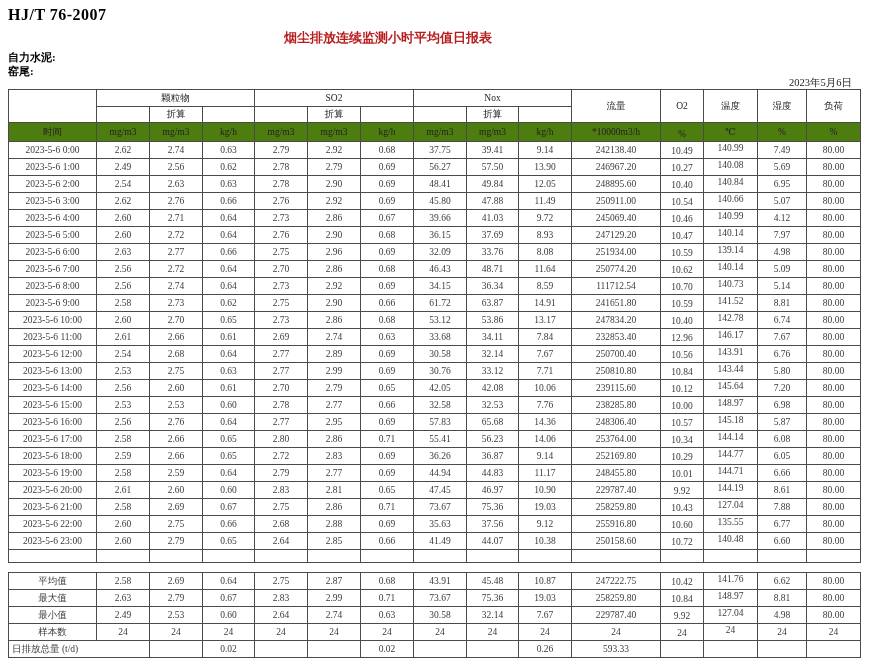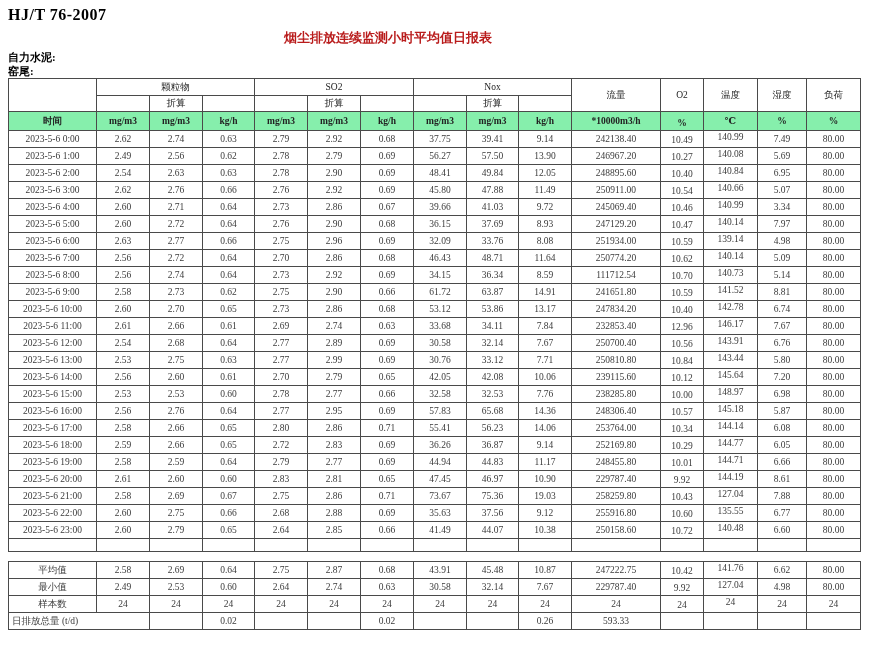--- a/index.html
+++ b/index.html
@@ -19,40 +19,41 @@
   td, th {
     border:1px solid #4a4a4a;
     font-size:9.5px; font-weight:normal;
     text-align:center; vertical-align:middle;
     padding:0; height:15px; line-height:11px;
     overflow:hidden; white-space:nowrap; color:#3a3a3a;
   }
   thead th { color:#222; }
   .hdr-row1 th { height:16px; }
   .hdr-row2 th { height:15px; }
-  .units-row th { background:#86efac; height:17px;font-weight:bold; }
+  .units-row th { background:#4d7c0f; height:17px; }
   td.o2cell, th.o2cell { vertical-align:bottom; padding-bottom:1px; }
   td.tempcell { vertical-align:top; padding-top:1px; }
   tr.spacer-row td { height:11px; }
   .summary-table { margin-top:9px; }
   .daily-label { text-align:left; padding-left:3px; }
 </style>
 </head>
 <body>
 
 <div class="page">
 
   <div class="std-code">HJ/T  76-2007</div>
 
   <div class="title-wrap">
     <span class="report-title">烟尘排放连续监测小时平均值日报表</span>
   </div>
 
   <div class="company-line">自力水泥:</div>
   <div class="location-line">窑尾:</div>
+  <div class="date-line">2023年5月6日</div>
 
   <table class="main-table">
     <colgroup>
       <col style="width:88px">
         <col style="width:53px">
         <col style="width:53px">
         <col style="width:52px">
       <col style="width:53px">
         <col style="width:53px">
         <col style="width:53px">
@@ -182,21 +183,21 @@
           <td>0.64</td>
           <td>2.73</td>
           <td>2.86</td>
           <td>0.67</td>
           <td>39.66</td>
           <td>41.03</td>
           <td>9.72</td>
           <td>245069.40</td>
           <td class="o2cell">10.46</td>
           <td class="tempcell">140.99</td>
-          <td>3.34</td>
+          <td>4.12</td>
           <td>80.00</td>
         </tr>
         <tr>
           <td>2023-5-6 5:00</td>
           <td>2.60</td>
           <td>2.72</td>
           <td>0.64</td>
           <td>2.76</td>
           <td>2.90</td>
           <td>0.68</td>
@@ -565,20 +566,37 @@
           <td>43.91</td>
           <td>45.48</td>
           <td>10.87</td>
           <td>247222.75</td>
           <td class="o2cell">10.42</td>
           <td class="tempcell">141.76</td>
           <td>6.62</td>
           <td>80.00</td>
         </tr>
         <tr>
+          <td>最大值</td>
+          <td>2.63</td>
+          <td>2.79</td>
+          <td>0.67</td>
+          <td>2.83</td>
+          <td>2.99</td>
+          <td>0.71</td>
+          <td>73.67</td>
+          <td>75.36</td>
+          <td>19.03</td>
+          <td>258259.80</td>
+          <td class="o2cell">10.84</td>
+          <td class="tempcell">148.97</td>
+          <td>8.81</td>
+          <td>80.00</td>
+        </tr>
+        <tr>
           <td>最小值</td>
           <td>2.49</td>
           <td>2.53</td>
           <td>0.60</td>
           <td>2.64</td>
           <td>2.74</td>
           <td>0.63</td>
           <td>30.58</td>
           <td>32.14</td>
           <td>7.67</td>

